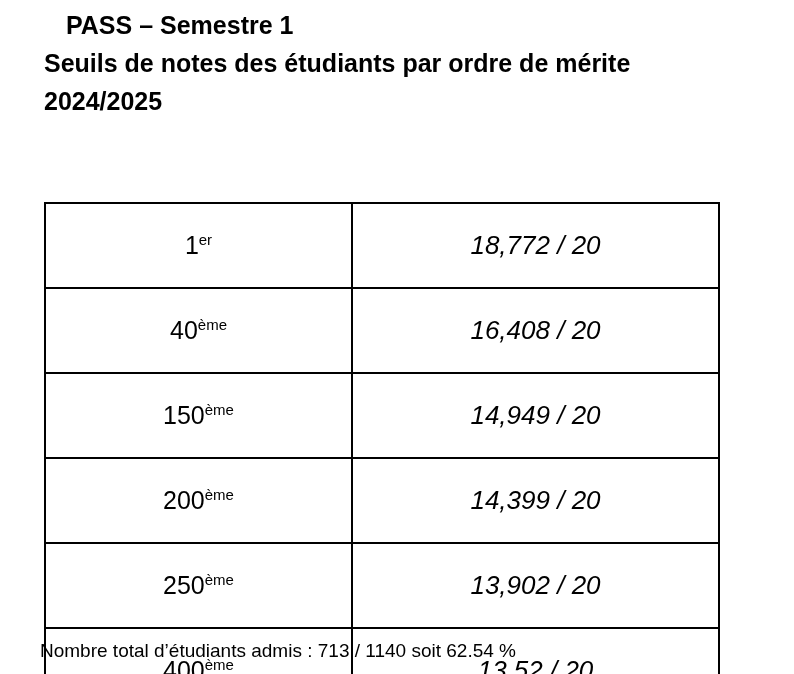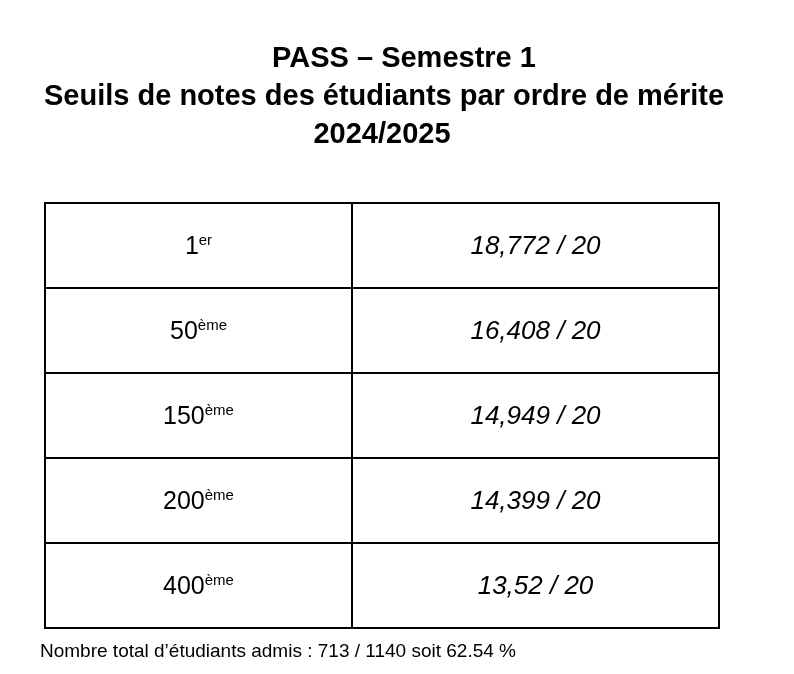--- a/index.html
+++ b/index.html
@@ -12,25 +12,25 @@
     position: relative;
     background: #ffffff;
     color: #000000;
     font-family: "Liberation Sans", sans-serif;
     overflow: hidden;
   }
 
   .title-block {
     position: absolute;
     left: 44px;
-    top: 38px;
+    top: 6px;
     width: 676px;
-    text-align: center;
+    text-align: left;
     font-weight: 700;
-    font-size: 29px;
+    font-size: 25px;
     line-height: 38px;
     white-space: nowrap;
   }
   .title-line-1 {
     position: relative;
     left: 22px;
   }
 
   .threshold-table {
     position: absolute;
@@ -77,31 +77,35 @@
   <div>2024/2025</div>
 </div>
 
 <table class="threshold-table">
   <tbody>
     <tr>
       <td class="rank-cell"><span>1</span><sup>er</sup></td>
       <td class="score-cell">18,772 / 20</td>
     </tr>
     <tr>
-      <td class="rank-cell"><span>50</span><sup>ème</sup></td>
+      <td class="rank-cell"><span>40</span><sup>ème</sup></td>
       <td class="score-cell">16,408 / 20</td>
     </tr>
     <tr>
       <td class="rank-cell"><span>150</span><sup>ème</sup></td>
       <td class="score-cell">14,949 / 20</td>
     </tr>
     <tr>
       <td class="rank-cell"><span>200</span><sup>ème</sup></td>
       <td class="score-cell">14,399 / 20</td>
     </tr>
     <tr>
+      <td class="rank-cell"><span>250</span><sup>ème</sup></td>
+      <td class="score-cell">13,902 / 20</td>
+    </tr>
+    <tr>
       <td class="rank-cell"><span>400</span><sup>ème</sup></td>
       <td class="score-cell">13,52 / 20</td>
     </tr>
   </tbody>
 </table>
 
 <div class="footer-note">Nombre total d’étudiants admis : 713 / 1140 soit 62.54 %</div>
 
 </body></html>

